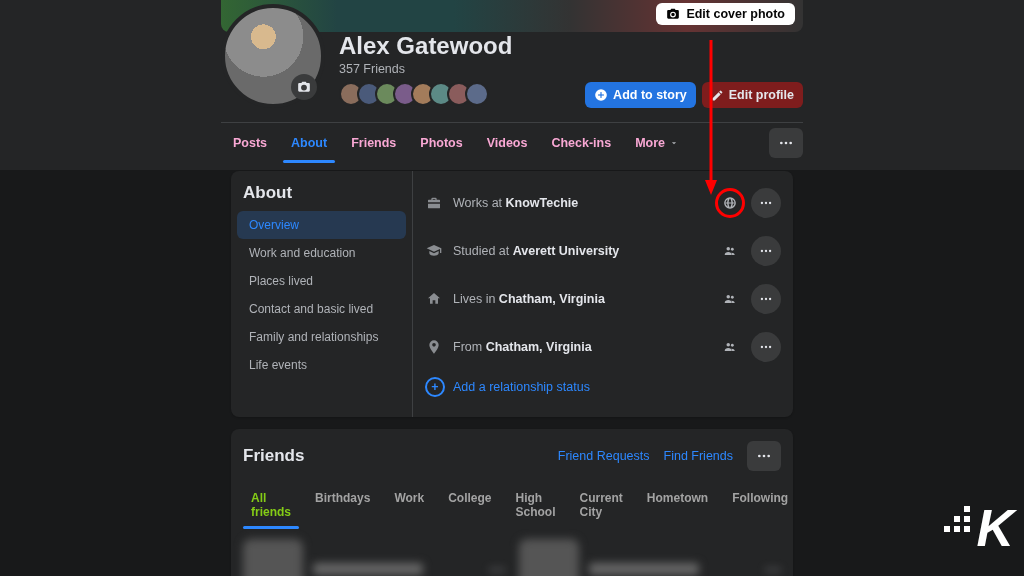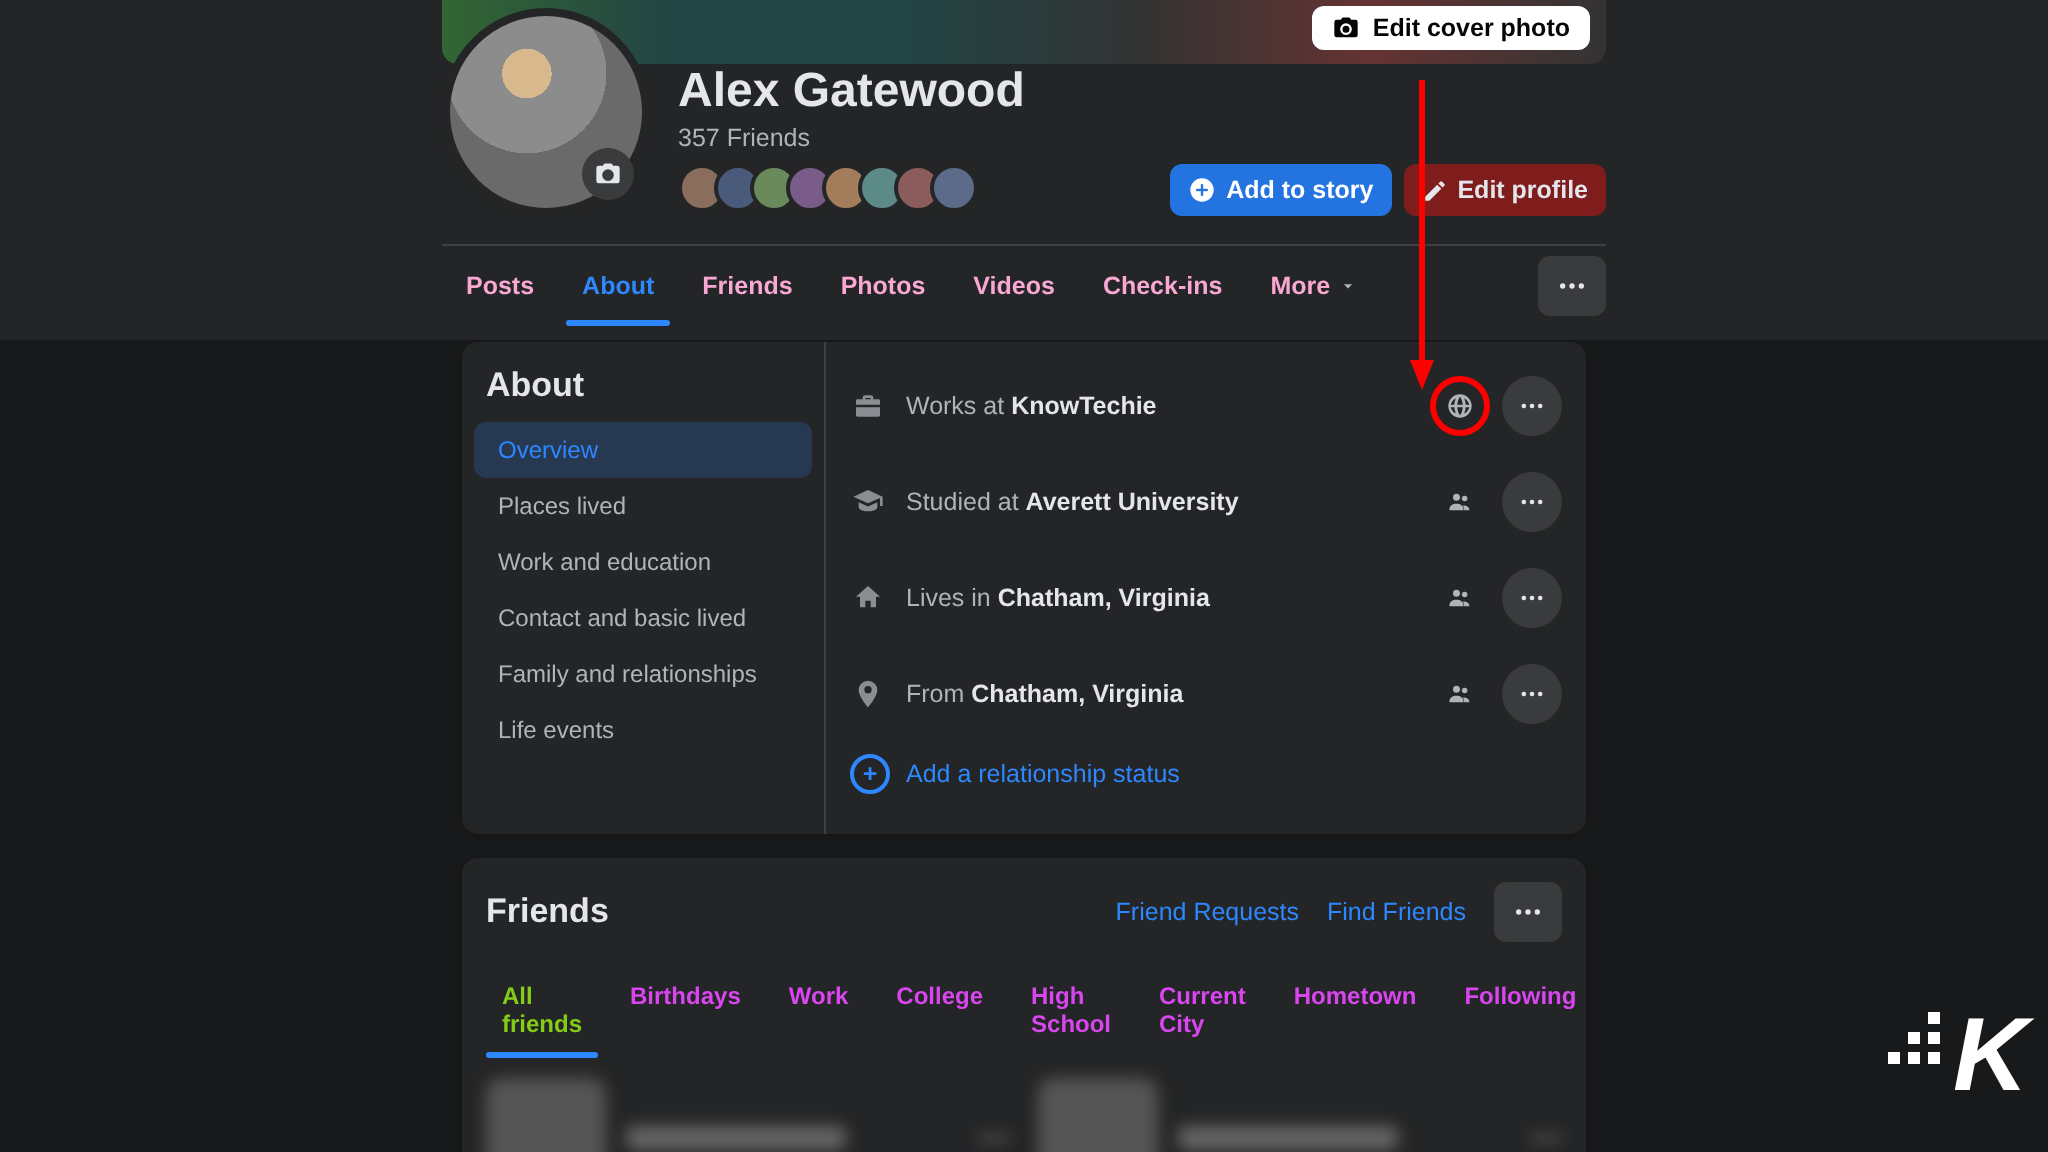--- a/index.html
+++ b/index.html
@@ -79,21 +79,21 @@
   .highlight-box { border:3px solid #ff0000; border-radius:4px; }
   .arrow-annot { position:absolute; pointer-events:none; }
 
   .friends-card { margin-top:12px; padding:12px; position:relative;}
   .friends-header { display:flex; align-items:center;}
   .friends-title { font-size:17px; font-weight:800;}
   .friends-links { margin-left:auto; display:flex; gap:14px; align-items:center;}
   .flink { color:#2d88ff; font-size:12.5px; cursor:pointer; font-weight:500;}
   .dots-btn { width:34px; height:30px; background:#3a3b3c; border-radius:6px; display:flex; align-items:center; justify-content:center; cursor:pointer;}
   .friends-tabs { display:flex; gap:8px; margin-top:10px;}
-  .ftab { padding:10px 8px; font-size:12px; font-weight:600; color:#d946ef; cursor:pointer; position:relative;}
+  .ftab { padding:10px 8px; font-size:12px; font-weight:600; color:#a3a3a3; cursor:pointer; position:relative;}
   .ftab.active { color:#84cc16;}
   .ftab.active::after { content:""; position:absolute; left:0; right:0; bottom:0; height:3px; background:#2d88ff; border-radius:2px;}
   .friends-grid { display:flex; gap:14px; margin-top:10px;}
   .friend-card { flex:1; display:flex; align-items:center; gap:10px; filter:blur(4px);}
   .friend-thumb { width:60px; height:60px; border-radius:8px; background:#555;}
   .friend-name { width:110px; height:12px; background:#666; border-radius:4px;}
   .friend-more { margin-left:auto; color:#b0b3b8; font-weight:900; font-size:16px;}
   .friends-grid > .friend-card .friend-more { filter:none; }
 
   .watermark { position:absolute; right:10px; bottom:18px; color:#fff; font-weight:900; font-size:52px; display:flex; align-items:center;}
@@ -188,22 +188,22 @@
     </div>
   </div>
 </div>
 
 <div class="content">
   <div class="card about-card">
     <div class="about-left">
       <div class="about-title">About</div>
       <div class="about-items">
         <div class="about-item selected">Overview</div>
+        <div class="about-item">Work and education</div>
         <div class="about-item">Places lived</div>
-        <div class="about-item">Work and education</div>
         <div class="about-item">Contact and basic lived</div>
         <div class="about-item">Family and relationships</div>
         <div class="about-item">Life events</div>
       </div>
     </div>
     <div class="about-right">
 
       <div class="info-row">
         <span class="ic">
             <svg width="16" height="16" viewBox="0 0 24 24" fill="#8a8d91">

